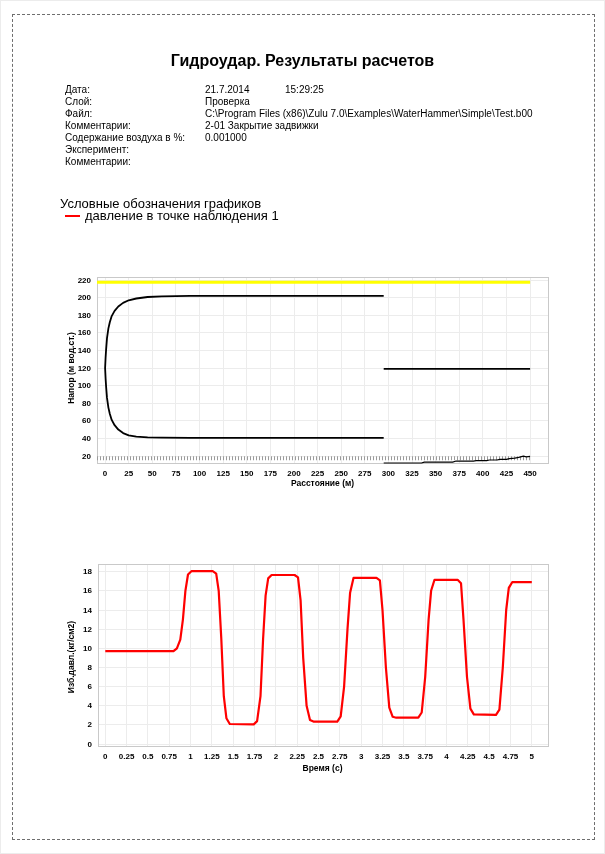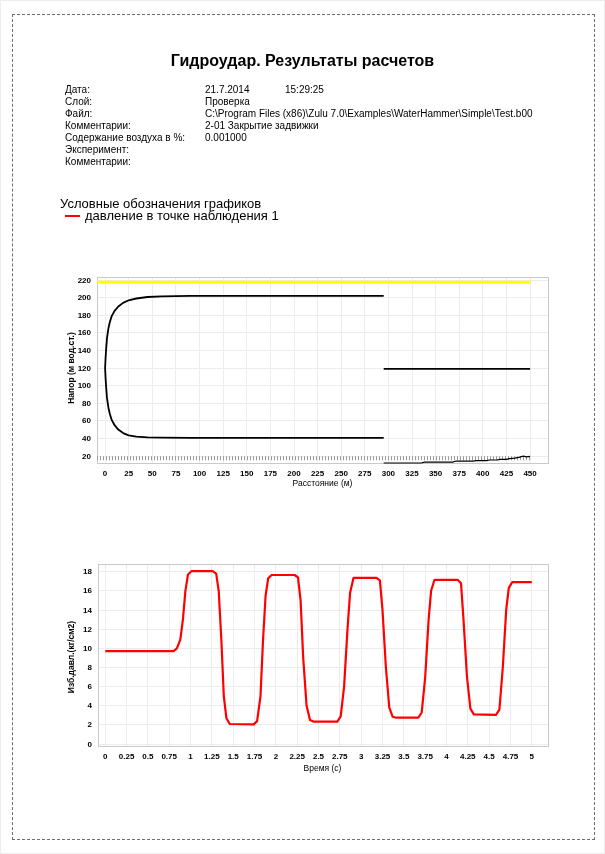--- a/index.html
+++ b/index.html
@@ -46,21 +46,21 @@
   .chart{position:absolute;width:495px;height:230px;}
   .chart1{left:60px;top:270px;}
   .chart2{left:60px;top:553px;}
   .chart svg{position:absolute;left:0;top:0;}
   svg text.tick{
     font-family:"Liberation Sans",sans-serif;
     font-size:8px;font-weight:bold;fill:#000;
   }
   .xlabel{
     position:absolute;left:37px;width:451px;text-align:center;
-    font-size:8.5px;font-weight:normal;
+    font-size:8.5px;font-weight:bold;
   }
   .chart1 .xlabel{top:208px;}
   .chart2 .xlabel{top:210px;}
   .ylabel{
     position:absolute;width:160px;height:12px;text-align:center;
     font-size:8.5px;font-weight:bold;
     transform:rotate(-90deg);transform-origin:center;
   }
   .chart1 .ylabel{left:-68px;top:92px;}
   .chart2 .ylabel{left:-68px;top:98px;}

